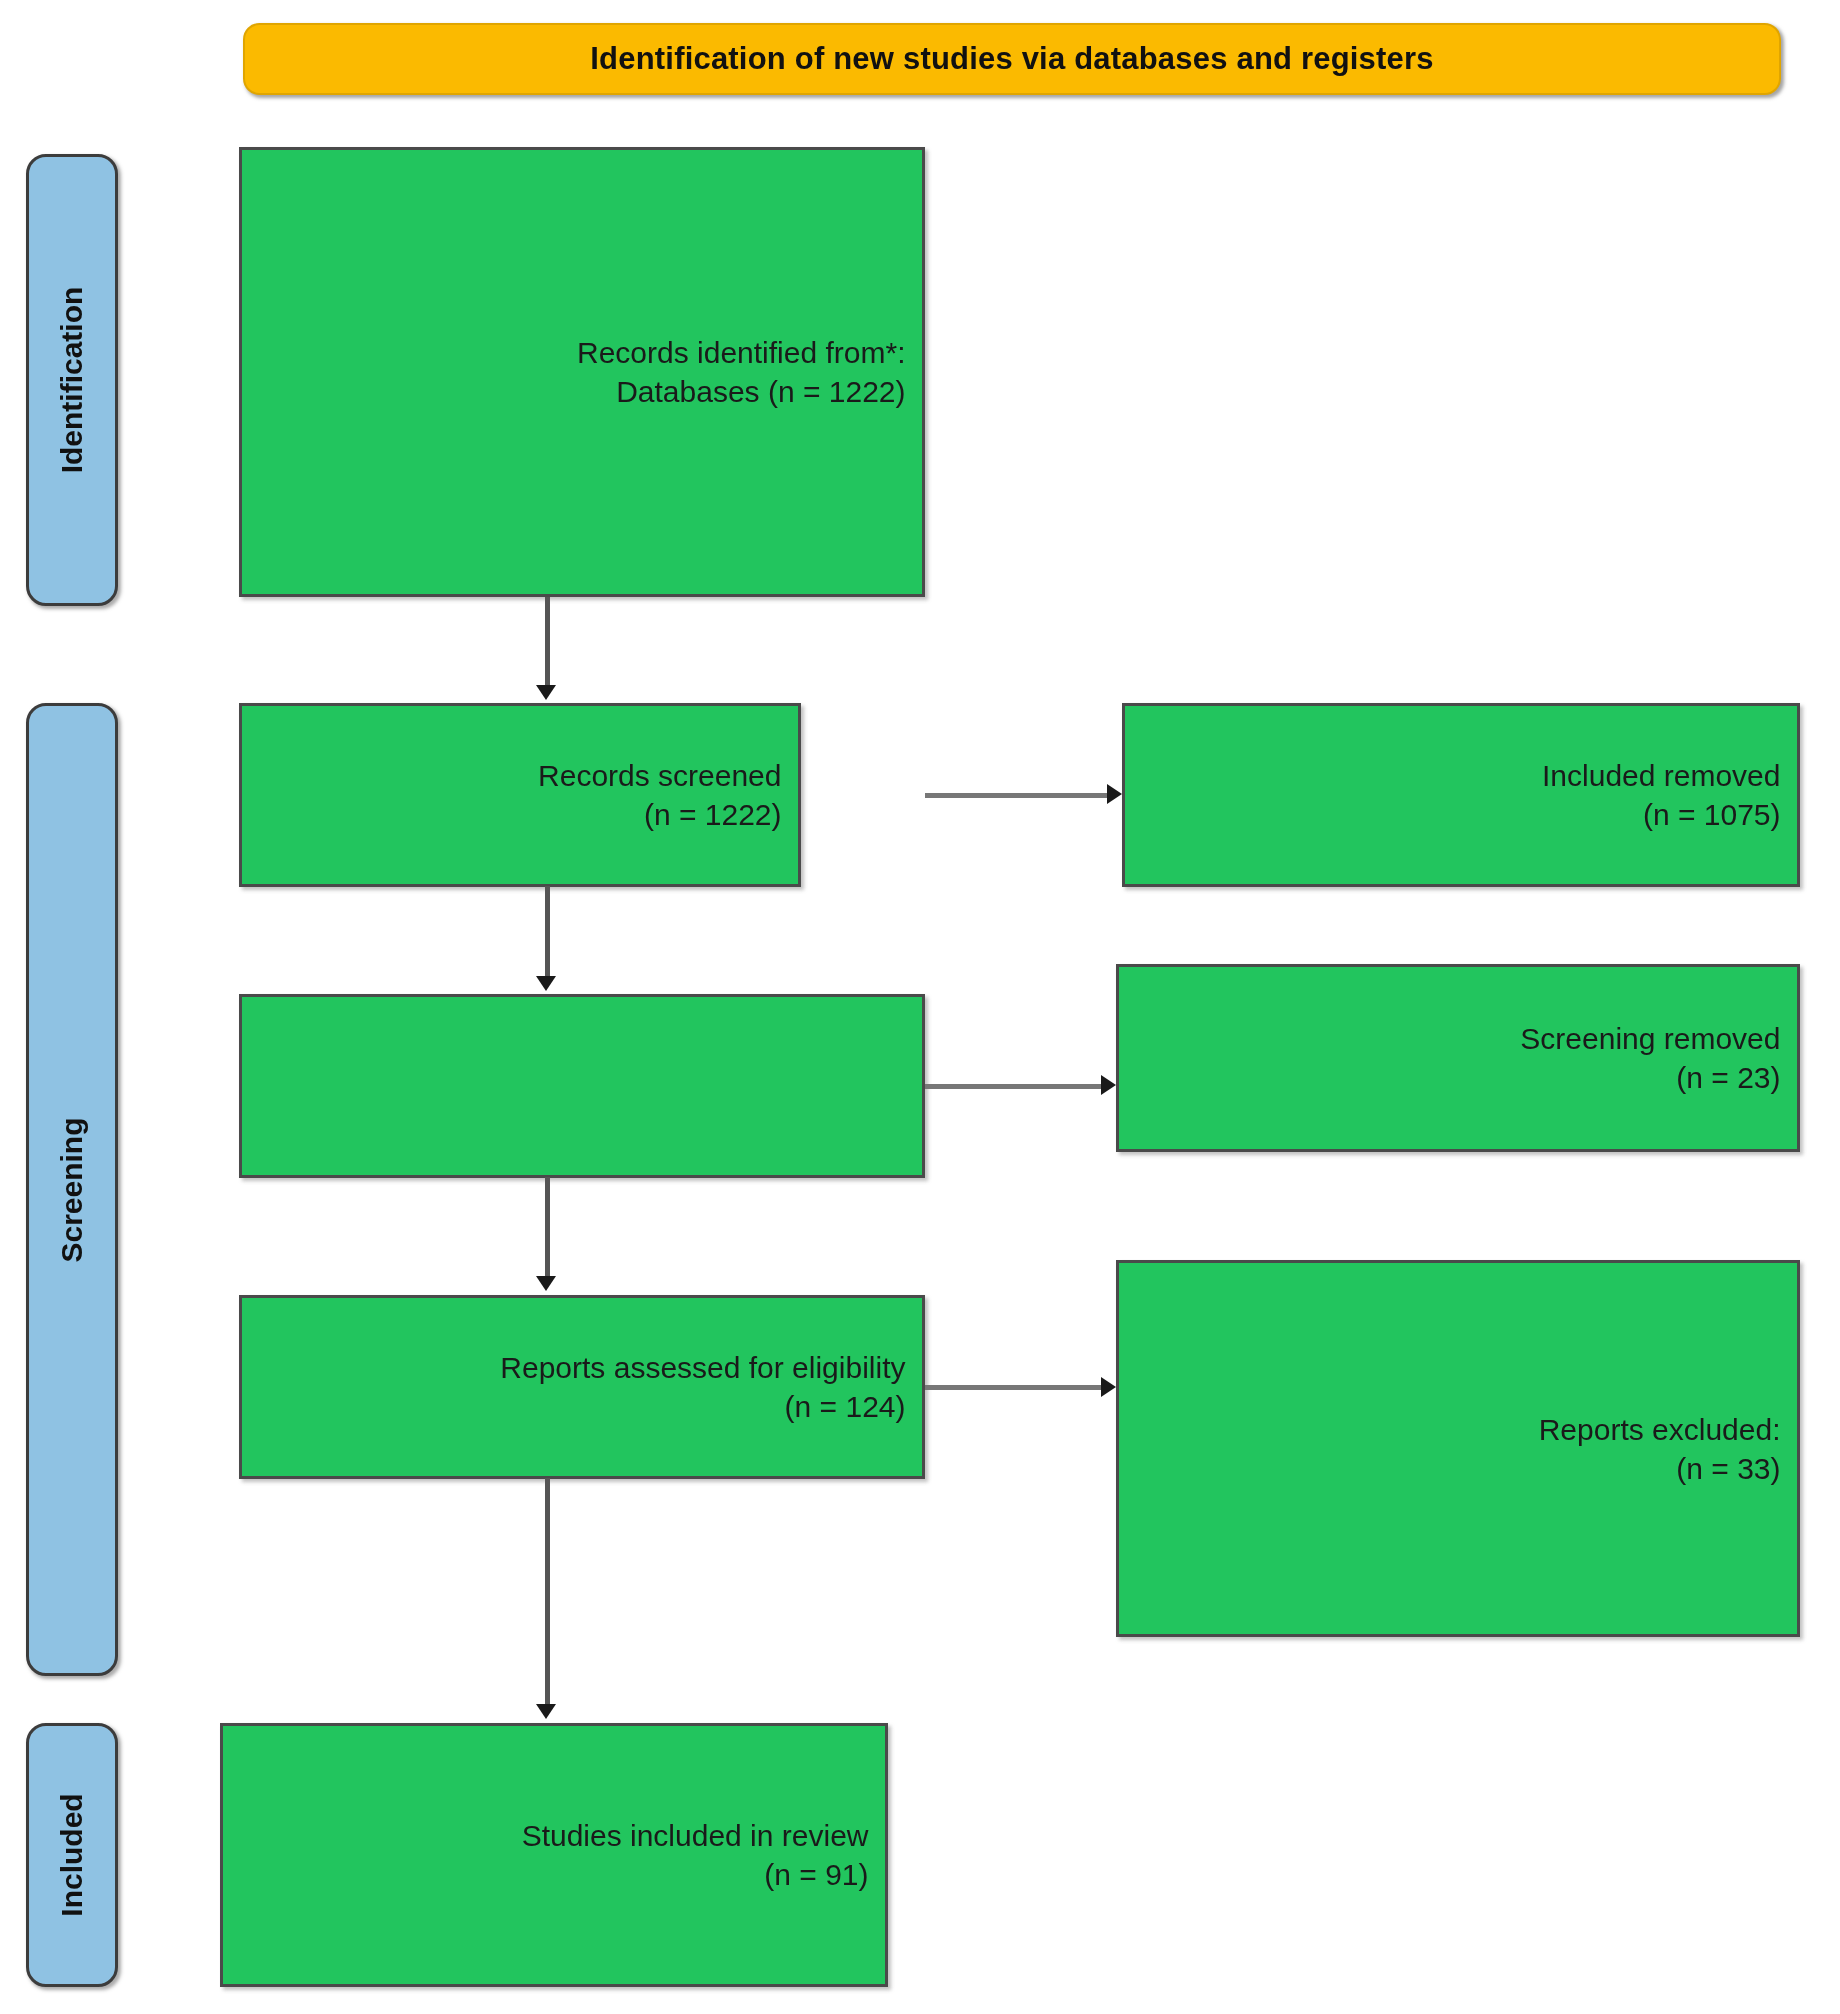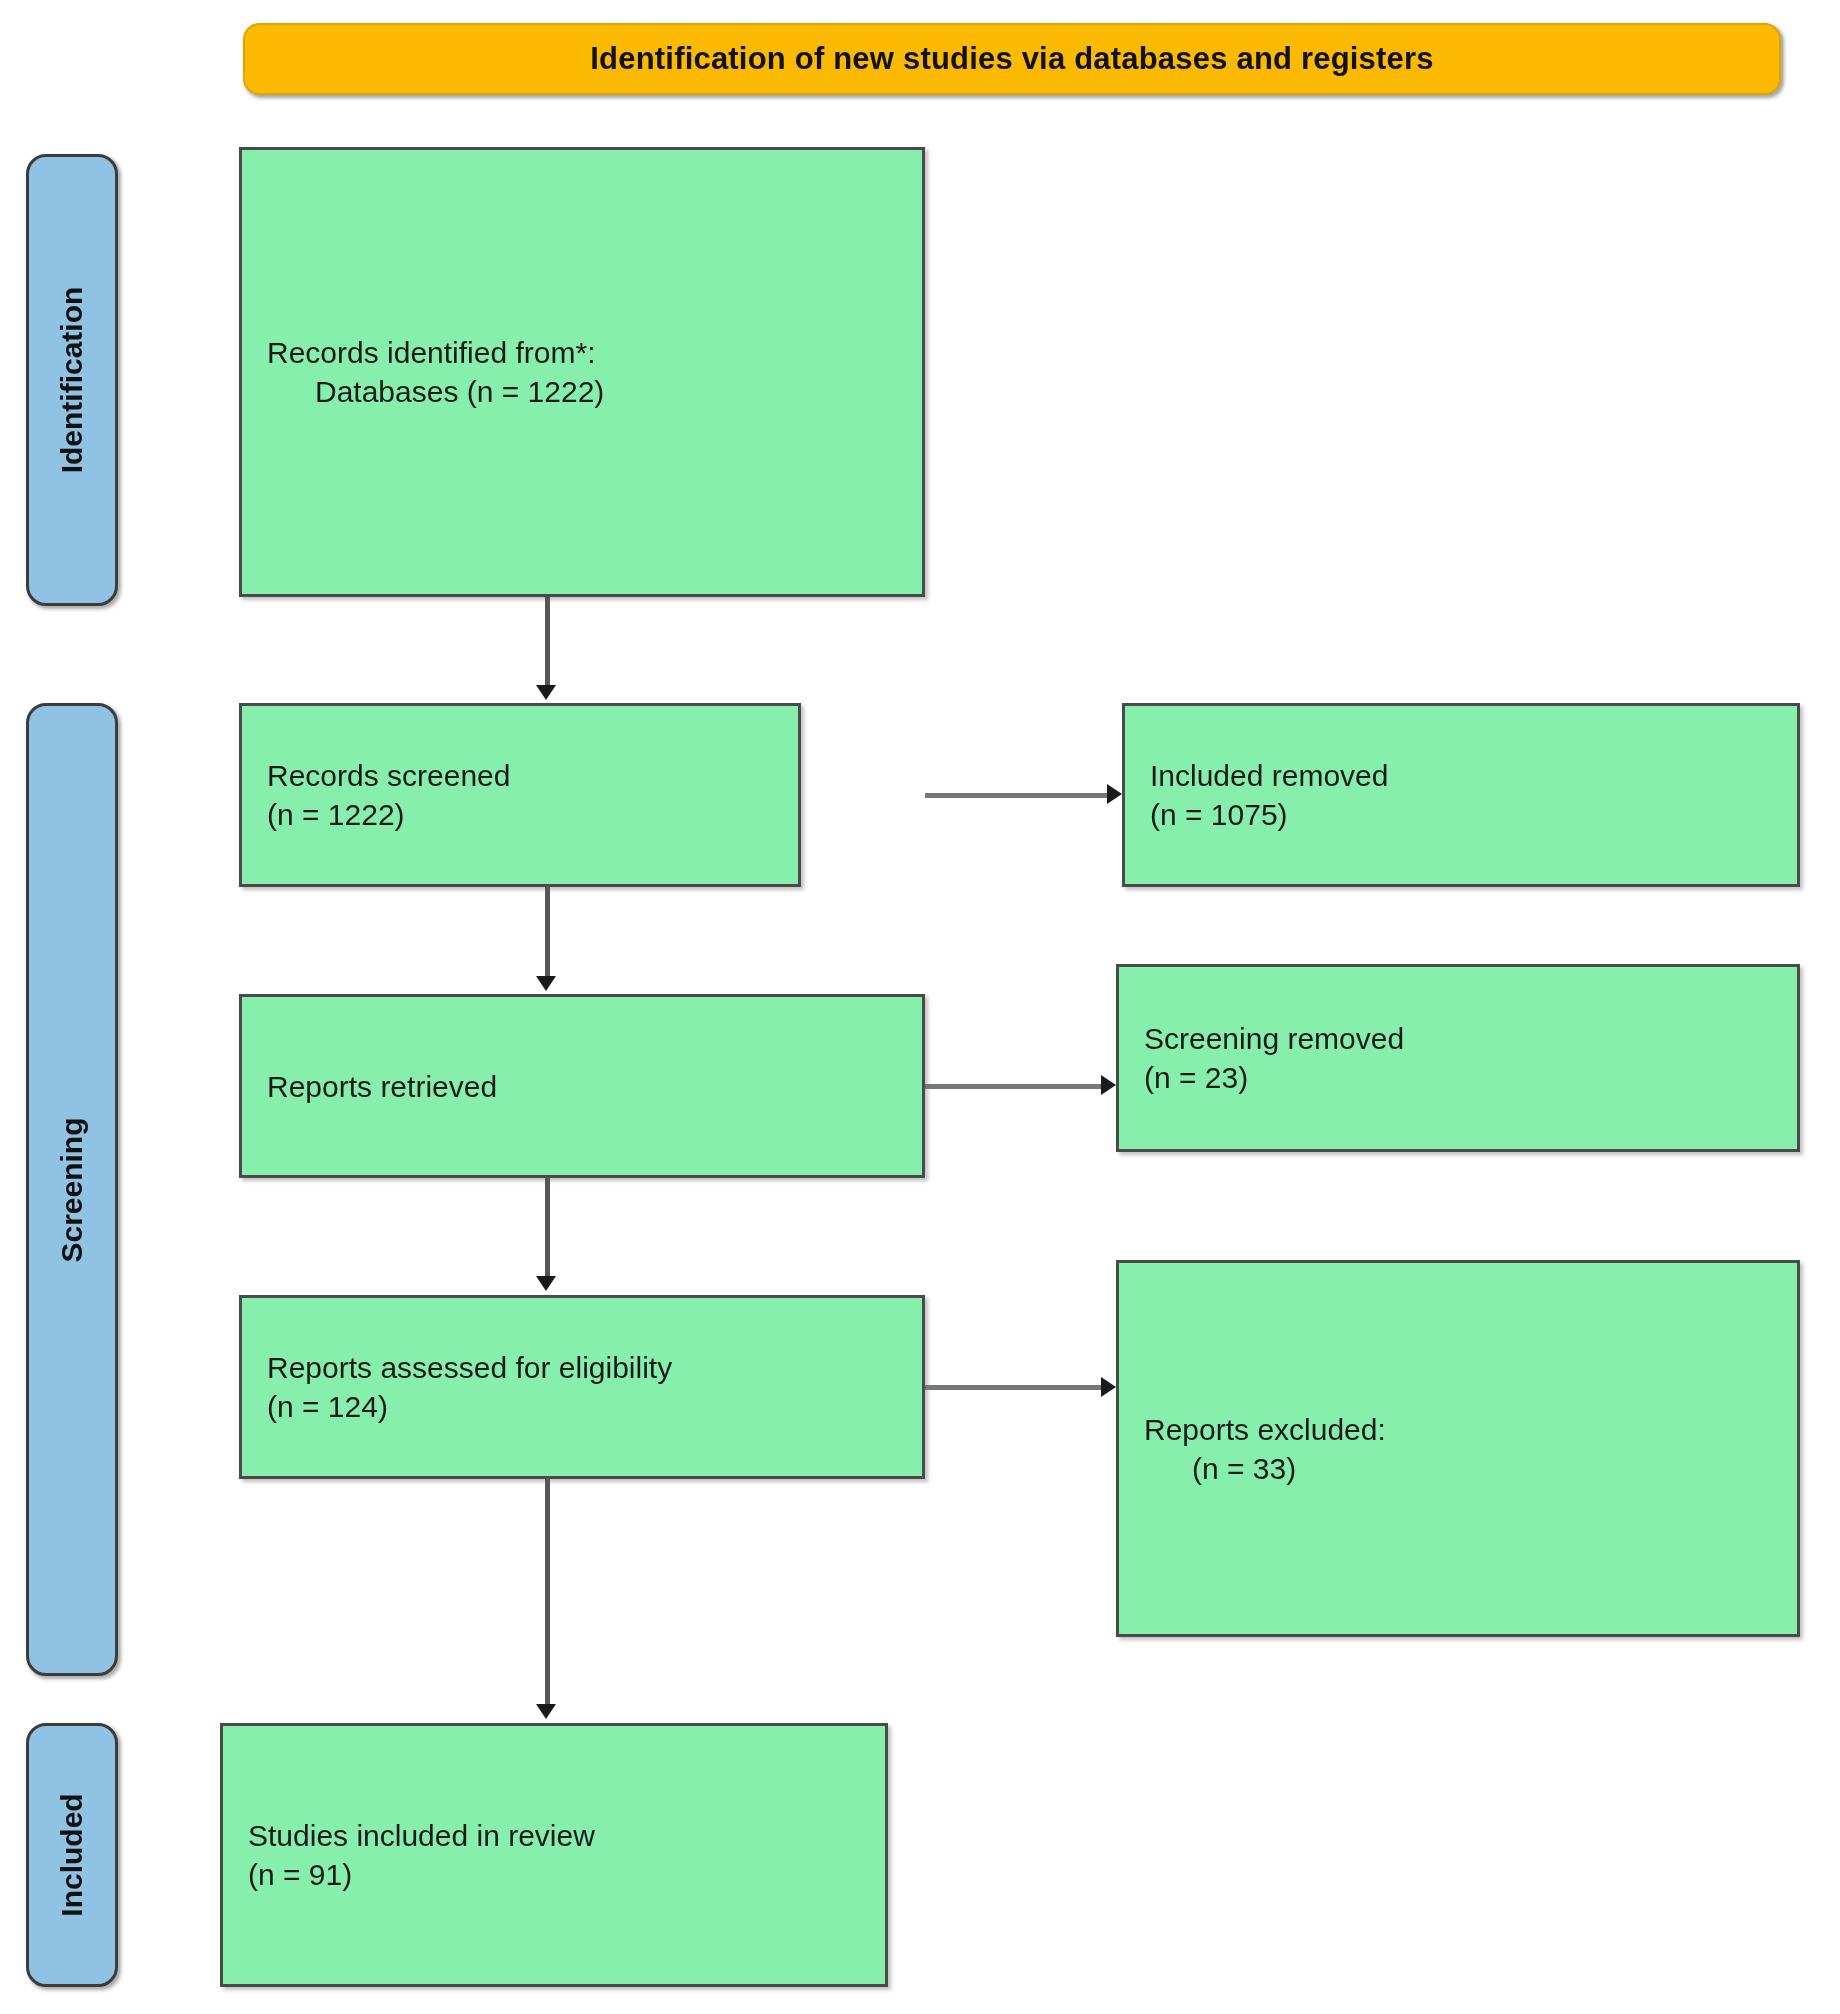--- a/index.html
+++ b/index.html
@@ -34,26 +34,26 @@
     box-sizing:border-box;
   }
   .stage-text{
     font-size:30px;font-weight:bold;color:#111;white-space:nowrap;
     transform:rotate(-90deg);
   }
 
   
   .pbox{
     position:absolute;
-    background:#86efac;
+    background:#22c55e;
     border:3.7px solid #4a4a4a;
     box-shadow:2.8px 2.8px 3.7px rgba(120,120,120,.45);
     box-sizing:border-box;
     display:flex;flex-direction:column;justify-content:center;
-    padding-left:25px;padding-right:16.5px;
+    padding-left:25px;padding-right:16.5px;align-items:flex-end;
   }
   .pbox .line{
     font-size:30px;color:#1a1a1a;line-height:1.30;white-space:nowrap;
   }
   .indent{padding-left:48px;}
 
   
   .vline{position:absolute;width:4.6px;background:#555;}
   .hline{position:absolute;height:4.6px;background:#777;}
   .arrow-down{
@@ -92,21 +92,20 @@
     <div class="line">Records identified from*:</div>
     <div class="line indent">Databases (n = 1222)</div>
   </div>
 
   <div class="pbox" style="left:239px;top:703px;width:562px;height:184px;">
     <div class="line">Records screened</div>
     <div class="line">(n = 1222)</div>
   </div>
 
   <div class="pbox" style="left:239px;top:994px;width:686px;height:184px;">
-    <div class="line">Reports retrieved</div>
   </div>
 
   <div class="pbox" style="left:239px;top:1295px;width:686px;height:184px;">
     <div class="line">Reports assessed for eligibility</div>
     <div class="line">(n = 124)</div>
   </div>
 
   <div class="pbox" style="left:220px;top:1723px;width:668px;height:264px;">
     <div class="line">Studies included in review</div>
     <div class="line">(n = 91)</div>

